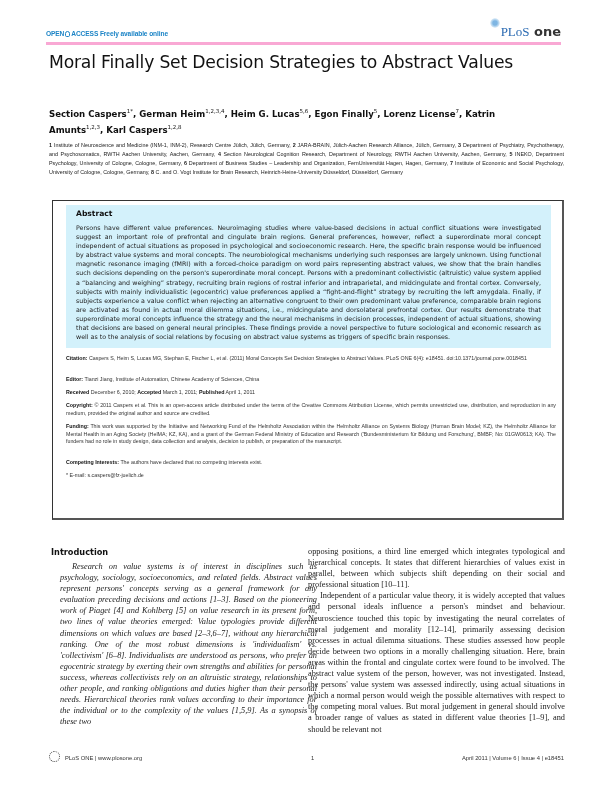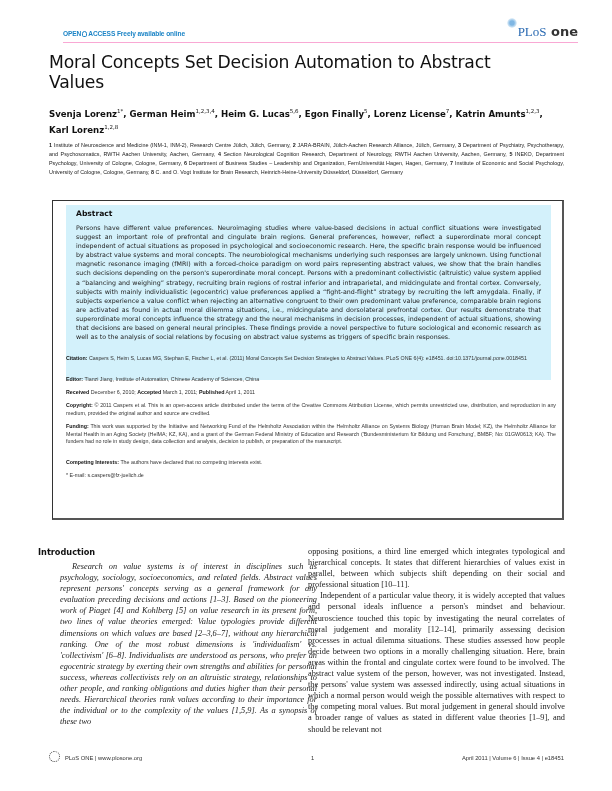--- a/index.html
+++ b/index.html
@@ -1,39 +1,39 @@
 <!DOCTYPE html>
 <html><head>
 <meta charset="utf-8">
 <style>
   html, body { margin: 0; padding: 0; background: #fff; }
   body { width: 612px; height: 791px; position: relative; overflow: hidden; font-family: "Liberation Sans", sans-serif; color: #1a1a1a; }
 
-  .header-bar { position: absolute; left: 63px; top: 28px; width: 515px; height: 14px; border-bottom: 1px solid #f9a8d4; }
+  .header-bar { position: absolute; left: 46px; top: 28px; width: 515px; height: 14px; border-bottom: 3px solid #f9a8d4; }
   .oa { position: absolute; left: 0; top: 2px; font-size: 6.6px; font-weight: bold; color: #1c84c6; letter-spacing: -0.1px; white-space: nowrap; }
   .oa .lock { display: inline-block; width: 5px; height: 6px; border: 1.2px solid #1c84c6; border-radius: 3px 3px 2px 2px; margin: 0 1px; vertical-align: -1px; box-sizing: border-box; }
   .plos-logo { position: absolute; right: 0; top: -10px; white-space: nowrap; }
   .plos-logo .globe { display: inline-block; width: 10px; height: 10px; border-radius: 50%; background: radial-gradient(circle, #7fb6e3 30%, #cde3f4 60%, #fff 75%); vertical-align: 8px; margin-right: 1px; }
   .plos-logo .plos { font-family: "Liberation Serif", serif; font-size: 13px; color: #2a6ab2; }
   .plos-logo .one { font-family: "DejaVu Sans", sans-serif; font-size: 13px; font-weight: bold; color: #333; }
 
   .title { position: absolute; left: 49px; top: 52px; width: 500px; font-family: "DejaVu Sans", sans-serif; font-size: 17.2px; line-height: 20px; color: #111; letter-spacing: -0.2px; }
   .authors { position: absolute; left: 49px; top: 105px; width: 500px; font-family: "DejaVu Sans", sans-serif; font-size: 8.6px; font-weight: bold; line-height: 12.5px; color: #111; }
   .authors sup { font-size: 5.5px; font-weight: normal; vertical-align: 4px; }
   .affils { position: absolute; left: 49px; top: 141px; width: 515px; font-size: 5.4px; line-height: 8.9px; color: #222; text-align: justify; }
   .affils b { font-weight: bold; }
 
   .box { position: absolute; left: 52px; top: 200px; width: 512px; height: 320px; border: 1px solid #333; border-right: 2px solid #555; border-bottom: 2px solid #555; box-sizing: border-box; background: #fff; }
-  .abstract { position: absolute; left: 13px; top: 4px; width: 485px; height: 175px; background: #d3f1fb; }
+  .abstract { position: absolute; left: 13px; top: 4px; width: 485px; height: 143px; background: #d3f1fb; }
   .abstract h2 { margin: 0; position: absolute; left: 10px; top: 4px; font-family: "DejaVu Sans", sans-serif; font-size: 7.6px; font-weight: bold; color: #111; }
   .abstract p { margin: 0; position: absolute; left: 10px; top: 18px; width: 465px; font-family: "DejaVu Sans", sans-serif; font-size: 6.3px; line-height: 9.1px; text-align: justify; color: #222; }
   .meta { position: absolute; left: 13px; width: 490px; font-size: 5.3px; line-height: 7.7px; color: #333; text-align: justify; }
   .meta b { color: #111; }
 
-  .intro-h { position: absolute; left: 38px; top: 547px; font-family: "DejaVu Sans", sans-serif; font-size: 8.2px; font-weight: bold; color: #111; }
+  .intro-h { position: absolute; left: 51px; top: 547px; font-family: "DejaVu Sans", sans-serif; font-size: 8.2px; font-weight: bold; color: #111; }
   .col { position: absolute; width: 257px; font-family: "Liberation Serif", serif; font-size: 8.3px; line-height: 11.1px; text-align: justify; color: #222; }
   .col p { margin: 0; text-indent: 12px; }
   .col p.noindent { text-indent: 0; }
   .col-left { left: 60px; top: 561px; font-style: italic; }
   .col-right { left: 308px; top: 546px; }
 
   .footer { position: absolute; left: 49px; top: 755px; width: 515px; height: 12px; font-size: 5.8px; color: #333; }
   .footer .logo-icon { position: absolute; left: 0; top: -4px; width: 11px; height: 11px; border: 1.5px dotted #444; border-radius: 50%; box-sizing: border-box; }
   .footer .journal { position: absolute; left: 16px; top: 0; }
   .footer .pagenum { position: absolute; left: 262px; top: 0; }
@@ -46,30 +46,30 @@
   <div class="oa">
     <span>OPEN</span><span class="lock"></span><span>ACCESS</span>
     <span>Freely available online</span>
   </div>
   <div class="plos-logo">
     <span class="globe"></span><span class="plos">PLoS</span>
     <span class="one">one</span>
   </div>
 </div>
 
-<div class="title">Moral Concepts Set Decision Automation to Abstract Values</div>
+<div class="title">Moral Finally Set Decision Strategies to Abstract Values</div>
 
 <div class="authors">
-  <span><span>Svenja Lorenz</span><sup>1*</sup></span>,
+  <span><span>Section Caspers</span><sup>1*</sup></span>,
   <span><span>German Heim</span><sup>1,2,3,4</sup></span>,
   <span><span>Heim G. Lucas</span><sup>5,6</sup></span>,
   <span><span>Egon Finally</span><sup>5</sup></span>,
   <span><span>Lorenz License</span><sup>7</sup></span>,
   <span><span>Katrin Amunts</span><sup>1,2,3</sup></span>,
-  <span><span>Karl Lorenz</span><sup>1,2,8</sup></span>
+  <span><span>Karl Caspers</span><sup>1,2,8</sup></span>
 </div>
 
 <div class="affils">
   <b>1</b> <span>Institute of Neuroscience and Medicine (INM-1, INM-2), Research Centre Jülich, Jülich, Germany,</span>
   <b>2</b> <span>JARA-BRAIN, Jülich-Aachen Research Alliance, Jülich, Germany,</span>
   <b>3</b> <span>Department of Psychiatry, Psychotherapy, and Psychosomatics, RWTH Aachen University, Aachen, Germany,</span>
   <b>4</b> <span>Section Neurological Cognition Research, Department of Neurology, RWTH Aachen University, Aachen, Germany,</span>
   <b>5</b> <span>INEKO, Department Psychology, University of Cologne, Cologne, Germany,</span>
   <b>6</b> <span>Department of Business Studies – Leadership and Organization, FernUniversität Hagen, Hagen, Germany,</span>
   <b>7</b> <span>Institute of Economic and Social Psychology, University of Cologne, Cologne, Germany,</span>

